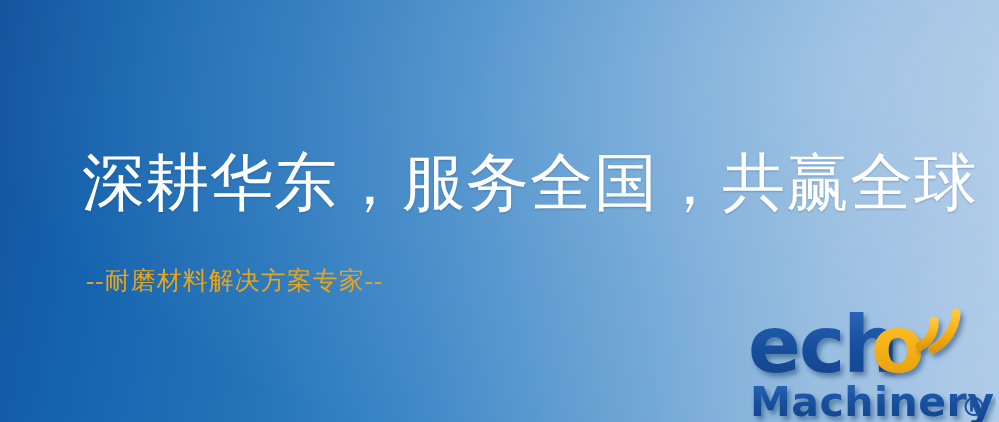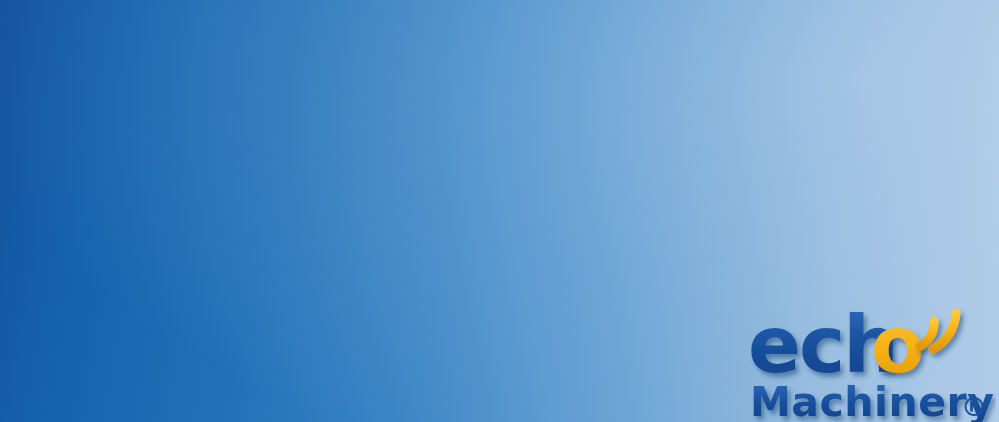--- a/index.html
+++ b/index.html
@@ -72,21 +72,23 @@
     height: 118px;
     z-index: 4;
   }
   .logo svg { display: block; width: 248px; height: 118px; }
 </style>
 </head>
 <body>
 
 <div id="banner">
 
+  <div class="headline">深耕华东，服务全国，共赢全球</div>
 
+  <div class="subtitle">--耐磨材料解决方案专家--</div>
 
   <div class="logo">
     <svg viewBox="0 0 248 118" xmlns="http://www.w3.org/2000/svg">
       <defs>
         <linearGradient id="blueFill" x1="0" y1="0" x2="0" y2="1">
           <stop offset="0%" stop-color="#2f6bc0"></stop>
           <stop offset="45%" stop-color="#1a52a0"></stop>
           <stop offset="100%" stop-color="#13408a"></stop>
         </linearGradient>
         <linearGradient id="goldFill" x1="0" y1="0" x2="0" y2="1">

